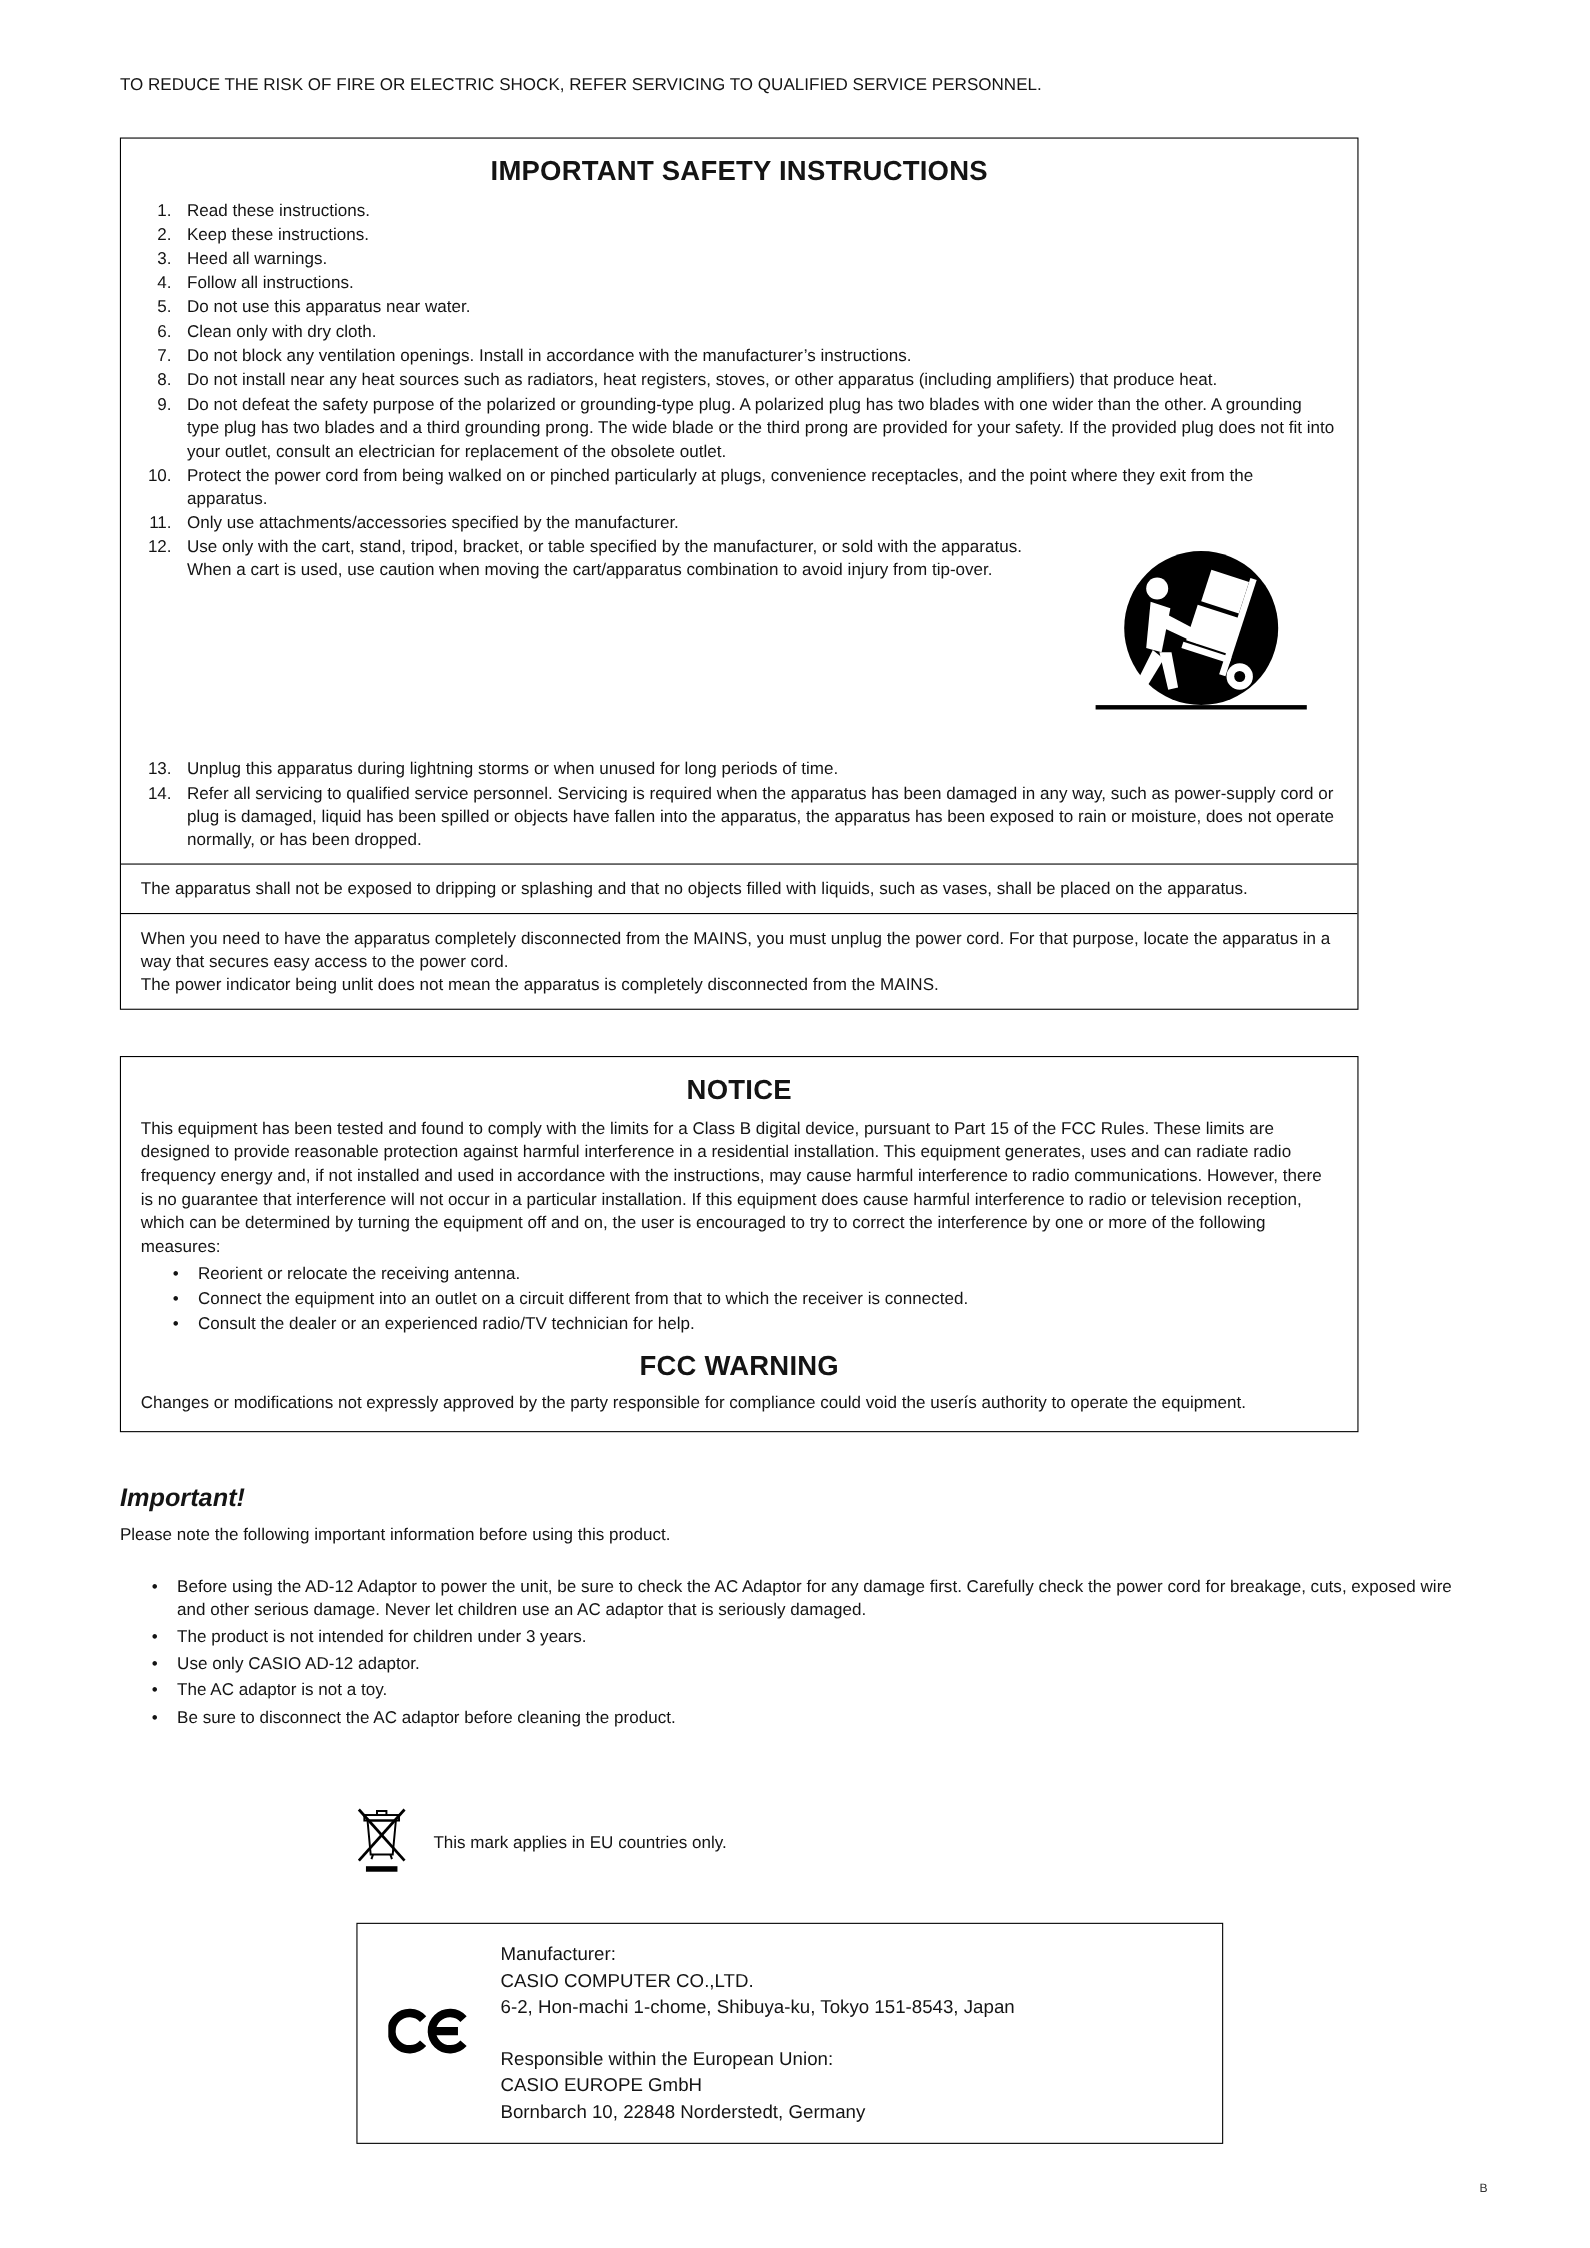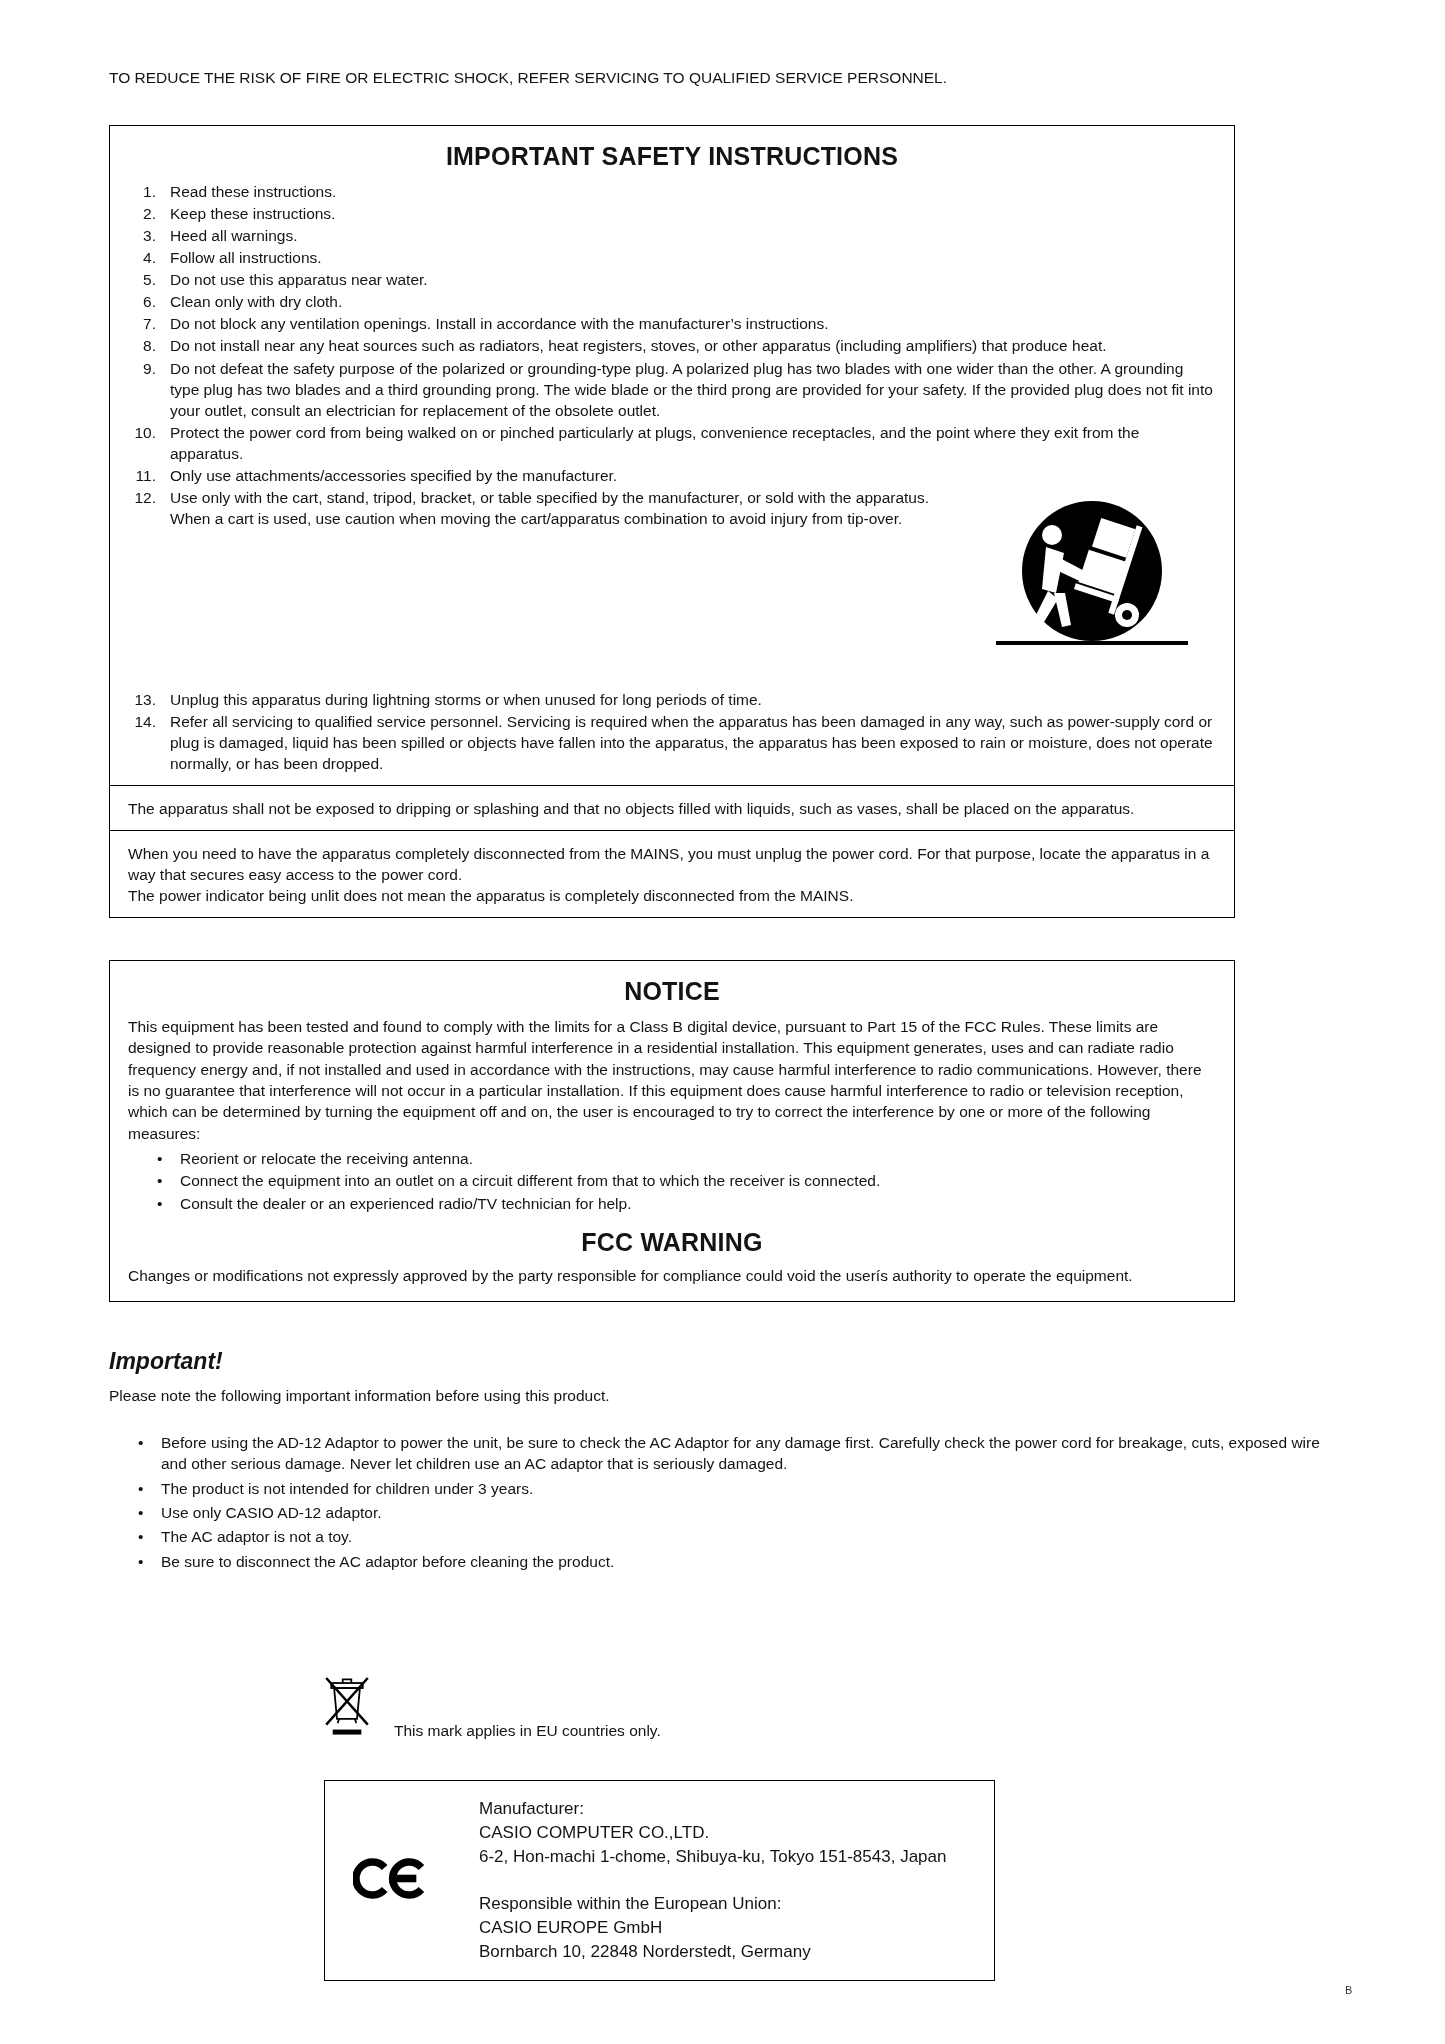--- a/index.html
+++ b/index.html
@@ -36,25 +36,25 @@
   .bullet { font-size:15.5px; line-height:1.38; padding-left:40px; text-indent:-23px; margin-bottom:1px; }
   .bullet::before { content:"•"; display:inline-block; width:23px; text-indent:0; }
 
   .notice-box { margin-top:42px; }
   .fcc-title { margin-top:14px; margin-bottom:8px;text-align:center; }
 
   .important-title { font-size:23px; font-weight:bold; font-style:italic; margin:46px 0 10px 0; }
   .imp-bullets { margin:26px 0 0 12px; }
   .imp-bullets .bullet { margin-bottom:3px; }
 
-  .eu-row { display:flex; align-items:flex-end; margin:101px 0 0 215px; }
+  .eu-row { display:flex; align-items:center; margin:68px 0 0 215px; }
   .weee-icon { width:46px; flex:0 0 46px; }
   .eu-text { font-size:15.5px; margin:4px 0 0 24px; }
 
-  .mfr-box { display:flex; align-items:center; border:1.5px solid #000; width:671px; margin:40px 0 0 215px; padding:16px 20px 16px 28px;gap:24px; }
+  .mfr-box { display:flex; align-items:center; border:1.5px solid #000; width:788px; margin:40px 0 0 215px; padding:16px 20px 16px 28px; }
   .ce-icon { width:76px; flex:0 0 76px; margin-right:26px; align-self:center; }
   .mfr-text { font-size:17px; line-height:1.42; }
   .mfr-gap { height:22px; }
 
   .page-marker { position:absolute; left:1345px; top:1984px; font-size:11px; color:#333; }
 </style>
 </head>
 <body>
 
 <div class="page">

